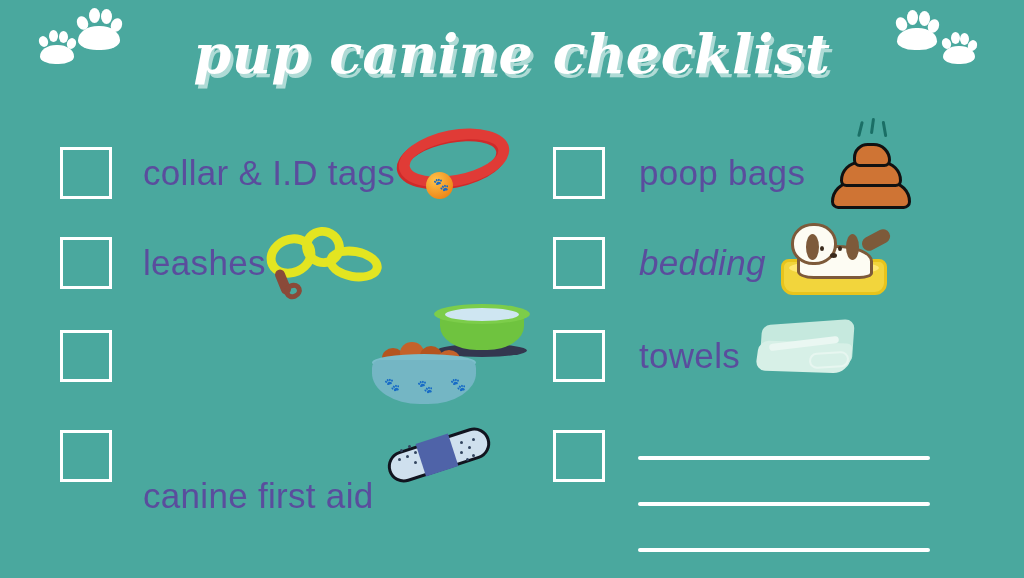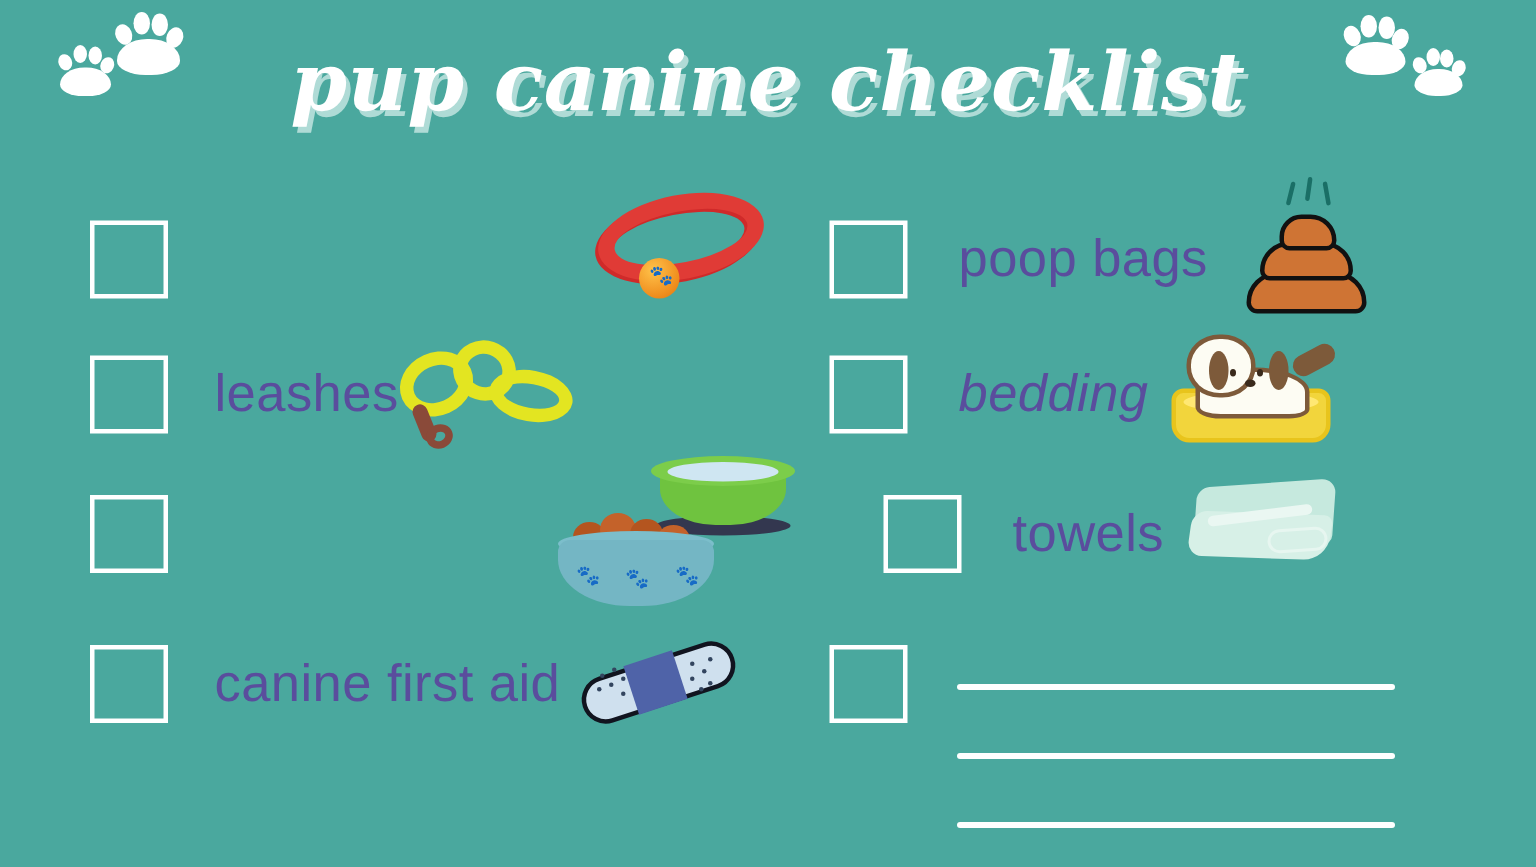--- a/index.html
+++ b/index.html
@@ -241,20 +241,21 @@
       <div class="pad"></div>
       <div class="toe" style="width:9px;height:11px;left:-1px;top:6px;transform:rotate(-22deg);"></div>
       <div class="toe" style="width:9px;height:12px;left:8px;top:0px;"></div>
       <div class="toe" style="width:9px;height:12px;left:17px;top:1px;"></div>
       <div class="toe" style="width:9px;height:11px;left:25px;top:8px;transform:rotate(22deg);"></div>
     </div>
   </div>
 
   <div class="row" style="left:60px;top:145px;width:470px;">
     <div class="cbox" style="left:0;"></div>
+    <div class="lbl" style="left:83px;">collar &amp; I.D tags</div>
     <div class="ico collar" style="left:336px;top:-17px;">
       <div class="band"></div>
       <div class="band2"></div>
       <div class="tag"></div>
       <div class="tagpaw">🐾</div>
     </div>
   </div>
 
   <div class="row" style="left:60px;top:235px;width:470px;">
     <div class="cbox" style="left:0;"></div>
@@ -288,21 +289,21 @@
         <div class="dish"></div>
         <div class="pw" style="left:12px;top:36px;">🐾</div>
         <div class="pw" style="left:45px;top:38px;">🐾</div>
         <div class="pw" style="left:78px;top:36px;">🐾</div>
       </div>
     </div>
   </div>
 
   <div class="row" style="left:60px;top:428px;width:470px;">
     <div class="cbox" style="left:0;"></div>
-    <div class="lbl" style="left:83px;">canine first aid</div>
+    <div class="lbl" style="left:83px;margin-top:40px;">canine first aid</div>
     <div class="ico bandage" style="left:324px;top:-3px;">
       <div class="strip"></div>
       <div class="pad"></div>
       <div class="dot" style="left:16px;top:24px;"></div>
       <div class="dot" style="left:24px;top:20px;"></div>
       <div class="dot" style="left:22px;top:30px;"></div>
       <div class="dot" style="left:30px;top:26px;"></div>
       <div class="dot" style="left:14px;top:33px;"></div>
       <div class="dot" style="left:30px;top:36px;"></div>
       <div class="dot" style="left:76px;top:16px;"></div>
@@ -338,21 +339,21 @@
       <div class="head">
         <div class="ear e1"></div>
         <div class="ear e2"></div>
         <div class="eye" style="left:26px;"></div>
         <div class="eye" style="left:44px;"></div>
         <div class="nose"></div>
       </div>
     </div>
   </div>
 
-  <div class="row" style="left:553px;top:328px;width:420px;margin-left:36px;">
+  <div class="row" style="left:553px;top:328px;width:420px;">
     <div class="cbox" style="left:0;"></div>
     <div class="lbl" style="left:86px;">towels</div>
     <div class="ico towel" style="left:204px;top:-12px;">
       <div class="t1"></div>
       <div class="t2"></div>
       <div class="fold"></div>
       <div class="fold2"></div>
     </div>
   </div>
 

